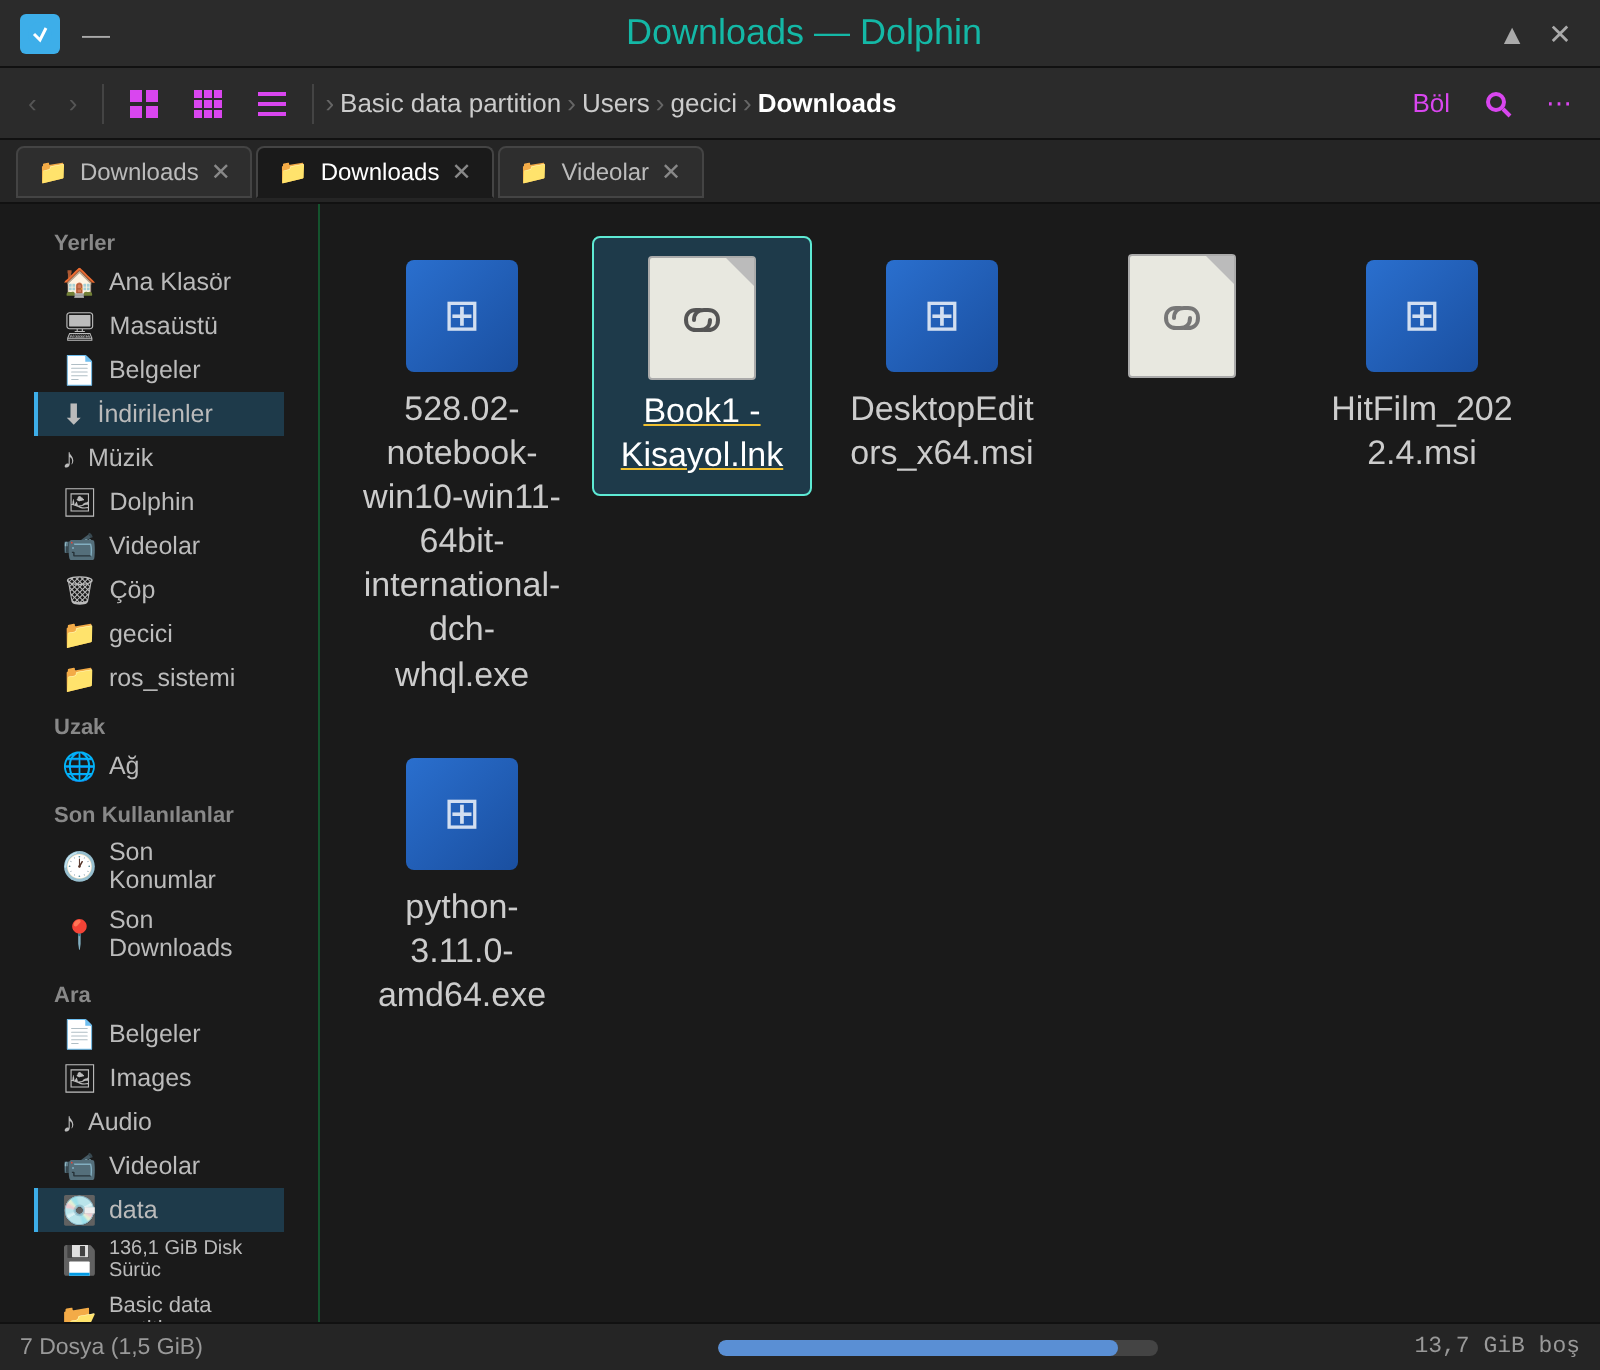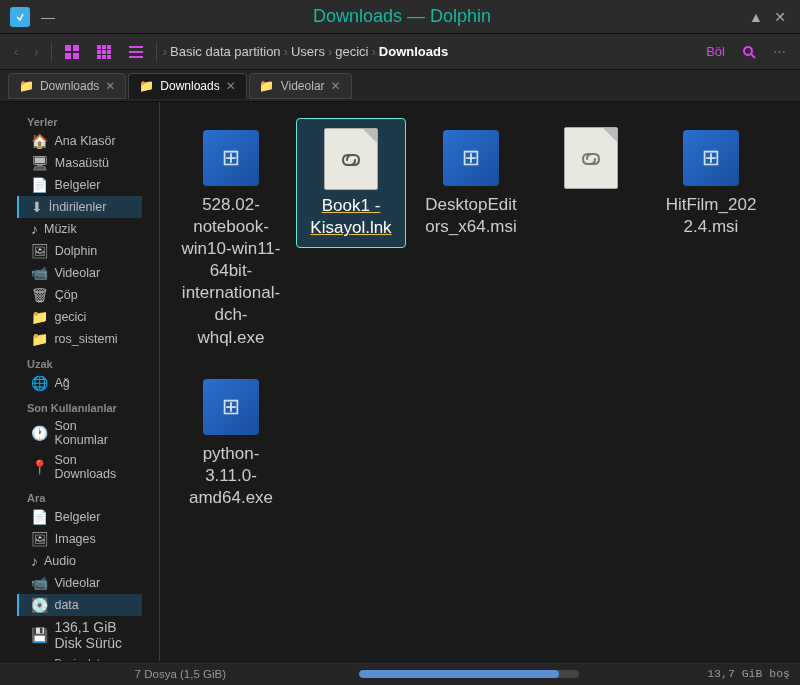--- a/index.html
+++ b/index.html
@@ -311,21 +311,20 @@
     .status-bar {
       height: 24px;
       background: #252525;
       border-top: 1px solid #111;
       display: flex;
       align-items: center;
       padding: 0 10px;
       font-size: 11.5px;
       color: #999;
       gap: 8px;
-      text-align: center;
     }
     .status-text { flex: 1; }
     .storage-bar-wrap {
       flex: 1;
       display: flex;
       align-items: center;
       gap: 6px;
     }
     .storage-bar {
       width: 220px;
@@ -510,21 +509,21 @@
       <span class="sidebar-icon">📹</span>
       <span>Videolar</span>
     </div>
 
     <div class="sidebar-item highlighted">
       <span class="sidebar-icon">💽</span>
       <span>data</span>
     </div>
     <div class="sidebar-item">
       <span class="sidebar-icon">💾</span>
-      <span style="font-size:14px;">136,1 GiB Disk Sürüc</span>
+      <span style="font-size:10px;">136,1 GiB Disk Sürüc</span>
     </div>
     <div class="sidebar-item">
       <span class="sidebar-icon">📂</span>
       <span style="font-size:11px;">Basic data partition</span>
     </div>
   </div>
 
   <div class="content">
 
     <div class="file-item">

